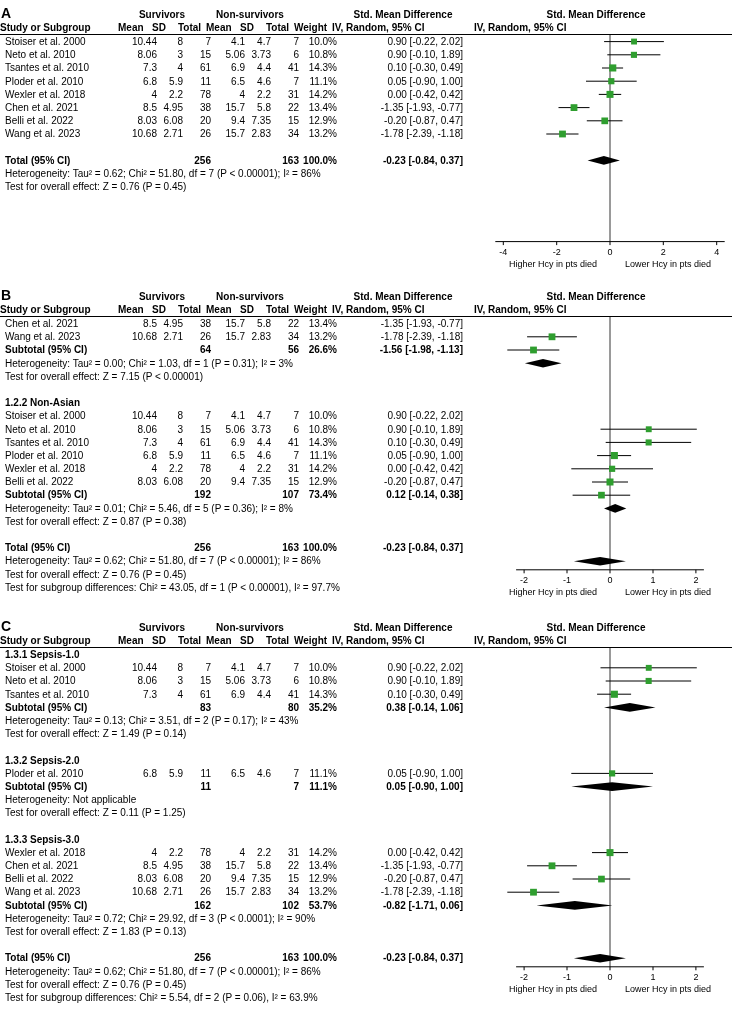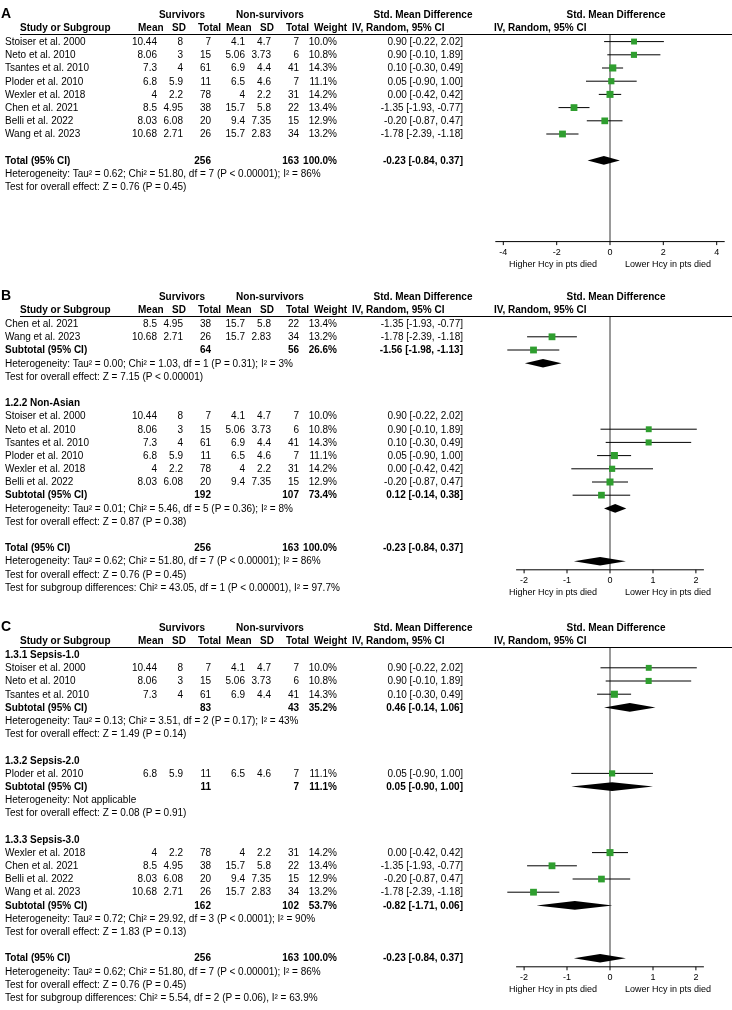--- a/index.html
+++ b/index.html
@@ -1,21 +1,21 @@
 <!DOCTYPE html>
 <html><head>
 <meta charset="utf-8">
 <style>
   html,body{margin:0;padding:0;background:#fff}
   body{width:732px;font-family:"Liberation Sans",sans-serif;color:#000;-webkit-font-smoothing:antialiased}
   .figure{padding:8px 0 4px 0}
   .panel{position:relative}
   .panel + .panel{margin-top:14px}
   .pletter{position:absolute;left:1px;top:-3px;font-size:14px;font-weight:bold}
-  .hdr{margin-left:20px;border-bottom:1px solid #000}
+  .hdr{margin-left:0;border-bottom:1px solid #000}
   .hrow{display:grid;font-weight:bold;font-size:10px;height:13px;line-height:13px;white-space:nowrap}
   .h1{grid-template-columns:118px 88px 88px 38px 142px 244px}
   .h1 .c{text-align:center}
   .h2{grid-template-columns:118px 34px 26px 28px 34px 26px 28px 38px 142px 244px}
   .h2 .num{text-align:left}
   .h2 .cic{text-align:left}
   .rows{margin-left:5px;width:474px}
   .row{display:grid;grid-template-columns:118px 34px 26px 28px 34px 26px 28px 38px 142px;height:13.2px;line-height:13.2px;font-size:10px;white-space:nowrap}
   .row .num{text-align:right}
   .row .ci{text-align:right;padding-right:16px}
@@ -464,23 +464,23 @@
           <div class="num">14.3%</div>
           <div class="ci">0.10 [-0.30, 0.49]</div>
         </div>
         <div class="row bold">
           <div>Subtotal (95% CI)</div>
           <div class="num"></div>
           <div class="num"></div>
           <div class="num">83</div>
           <div class="num"></div>
           <div class="num"></div>
-          <div class="num">43</div>
+          <div class="num">80</div>
           <div class="num">35.2%</div>
-          <div class="ci">0.46 [-0.14, 1.06]</div>
+          <div class="ci">0.38 [-0.14, 1.06]</div>
         </div>
         <div class="row">
           <div class="full">Heterogeneity: Tau² = 0.13; Chi² = 3.51, df = 2 (P = 0.17); I² = 43%</div>
         </div>
         <div class="row">
           <div class="full">Test for overall effect: Z = 1.49 (P = 0.14)</div>
         </div>
         <div class="row"></div>
         <div class="row">
           <div class="full bold">1.3.2 Sepsis-2.0</div>
@@ -504,21 +504,21 @@
           <div class="num"></div>
           <div class="num"></div>
           <div class="num">7</div>
           <div class="num">11.1%</div>
           <div class="ci">0.05 [-0.90, 1.00]</div>
         </div>
         <div class="row">
           <div class="full">Heterogeneity: Not applicable</div>
         </div>
         <div class="row">
-          <div class="full">Test for overall effect: Z = 0.08 (P = 0.91)</div>
+          <div class="full">Test for overall effect: Z = 0.11 (P = 1.25)</div>
         </div>
         <div class="row"></div>
         <div class="row">
           <div class="full bold">1.3.3 Sepsis-3.0</div>
         </div>
         <div class="row">
           <div>Wexler et al. 2018</div>
           <div class="num">4</div>
           <div class="num">2.2</div>
           <div class="num">78</div>

